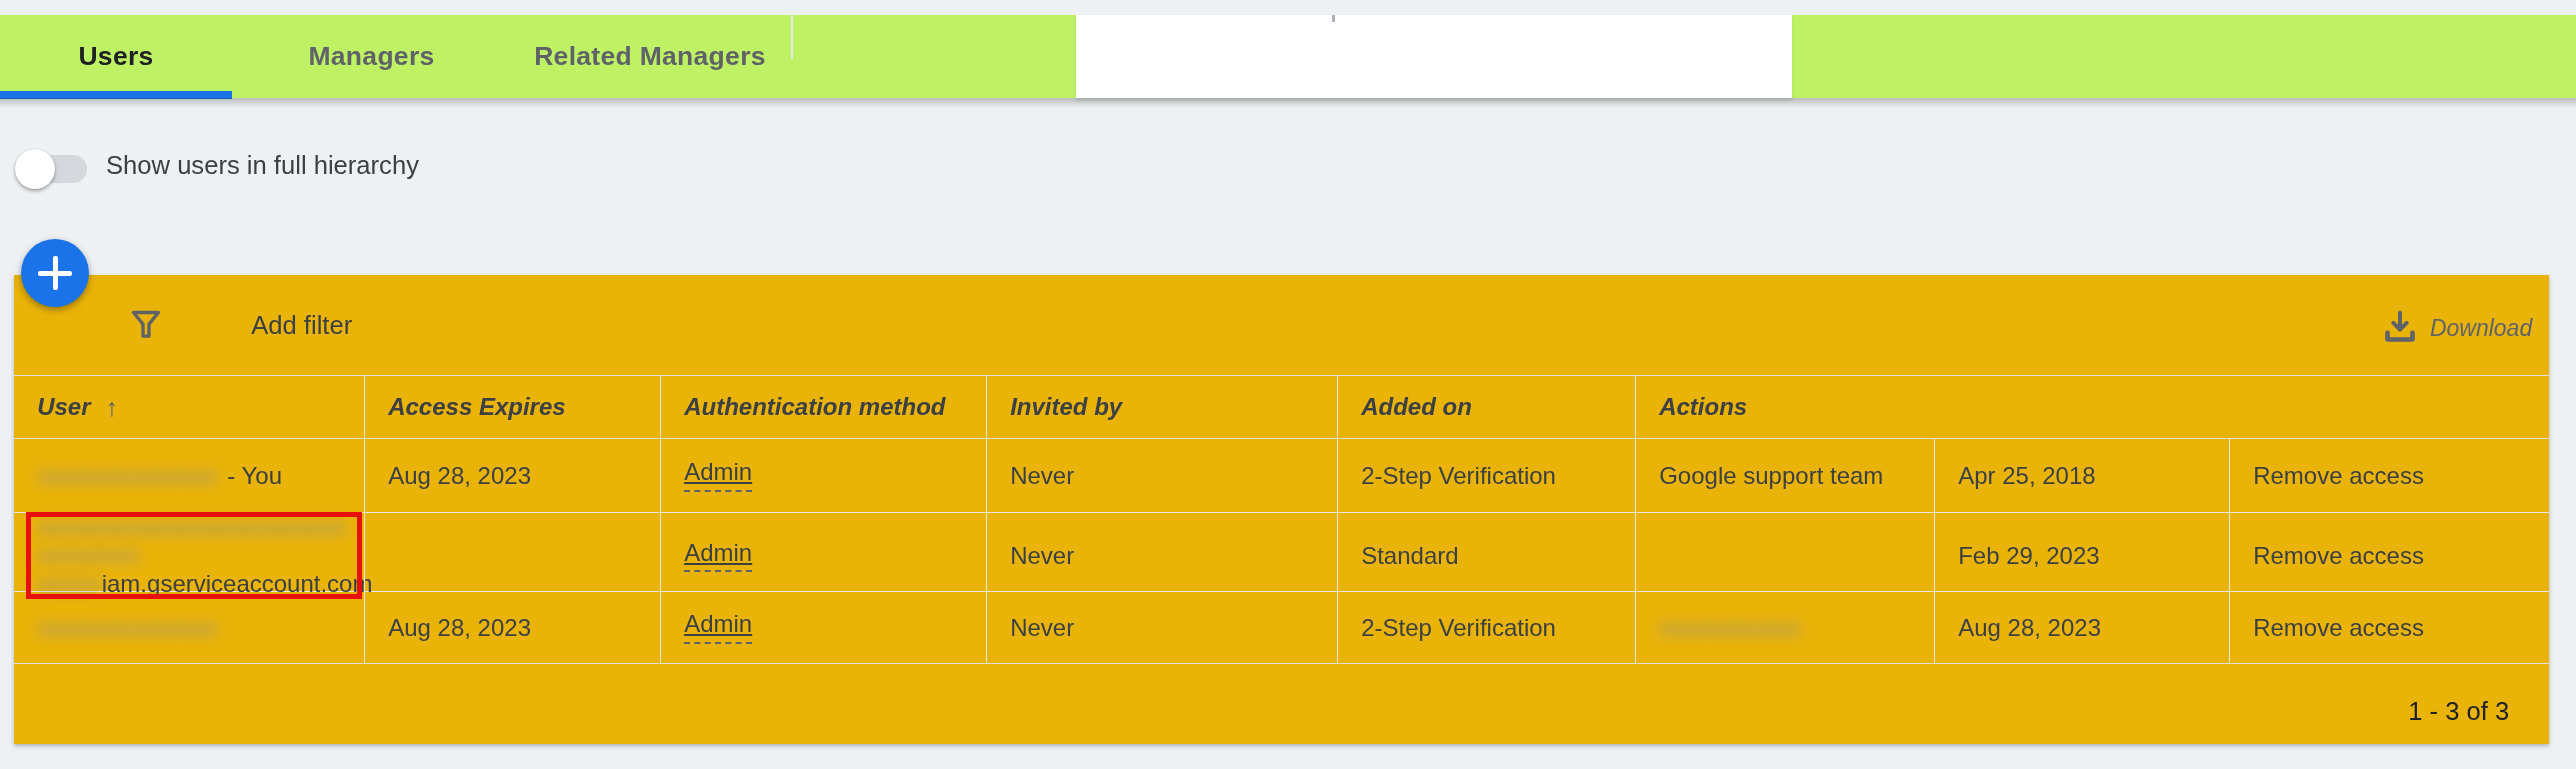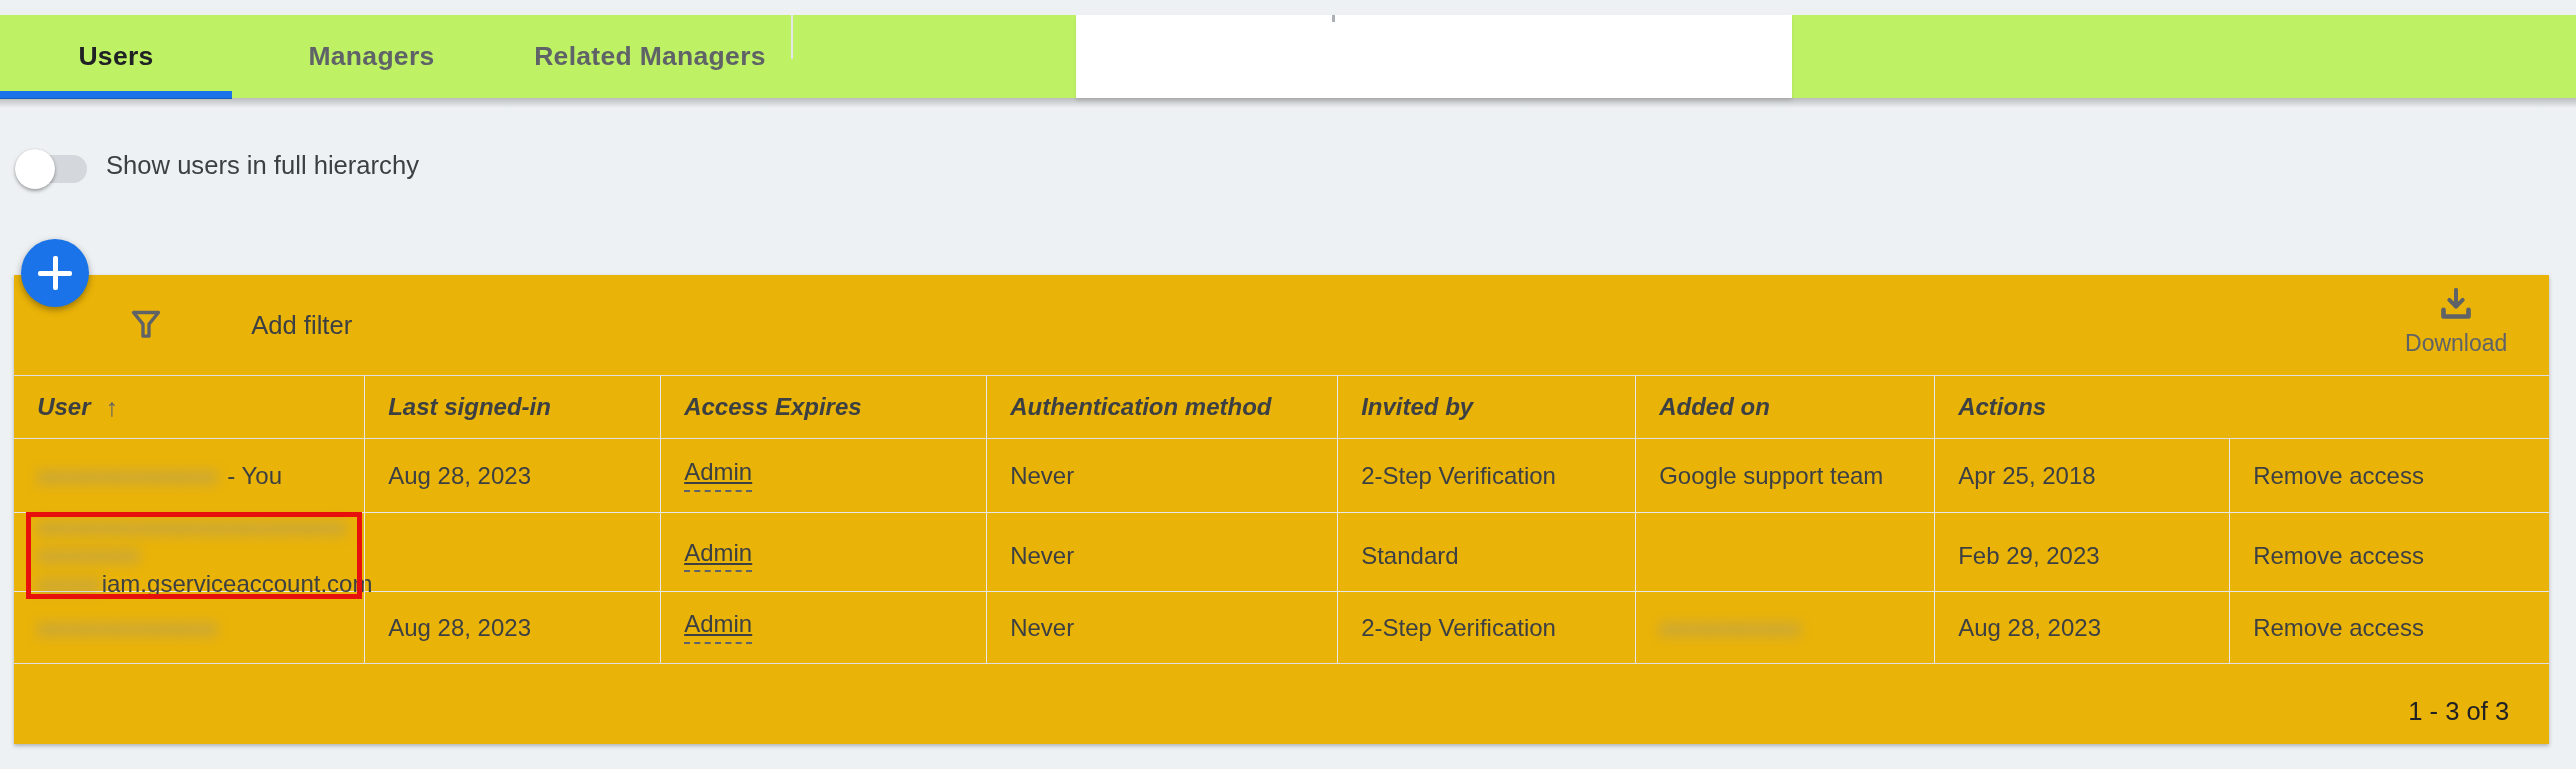--- a/index.html
+++ b/index.html
@@ -83,22 +83,23 @@
   
   .card-toolbar { position:absolute; left:0; top:0; width:2535px; height:100px; }
   .filter-btn {
     position:absolute; left:112px; top:17px; height:66px; display:flex;
     align-items:center; cursor:pointer;
   }
   .filter-icon { width:40px; height:40px; }
   .filter-label { margin-left:85px; font-size:25.6px; color:#3c4043; }
   .download-btn {
     position:absolute; right:17px; top:7.6px; width:152px; height:87px;
-    display:flex; flex-direction:column; align-items:center; justify-content:flex-start;
+    display:flex; flex-direction:row; align-items:center; justify-content:space-between;
     cursor:pointer;
+    font-style:italic;
   }
   .download-icon { width:40px; height:40px; margin-top:1.9px; }
   .download-label { font-size:23px; color:#5f6368; margin-top:5.7px; }
 
   
   .table { position:absolute; left:0; top:100px; width:2535px; }
   .trow {
     display:grid;
     grid-template-columns:350px 296px 326px 351px 298px 299px 295px 1fr;
   }
@@ -185,21 +186,20 @@
       </div>
     </div>
 
     <div class="table">
 
       <div class="trow thead">
         <div class="cell">
           <span>User</span>
           <span class="sort-arrow">↑</span>
         </div>
-        <div class="cell">Last signed-in</div>
         <div class="cell">Access Expires</div>
         <div class="cell">Authentication method</div>
         <div class="cell">Invited by</div>
         <div class="cell">Added on</div>
         <div class="cell">Actions</div>
       </div>
 
       <div class="trow r1">
         <div class="cell">
           <span class="redact">xxxxxxxxxxxxxx</span>

